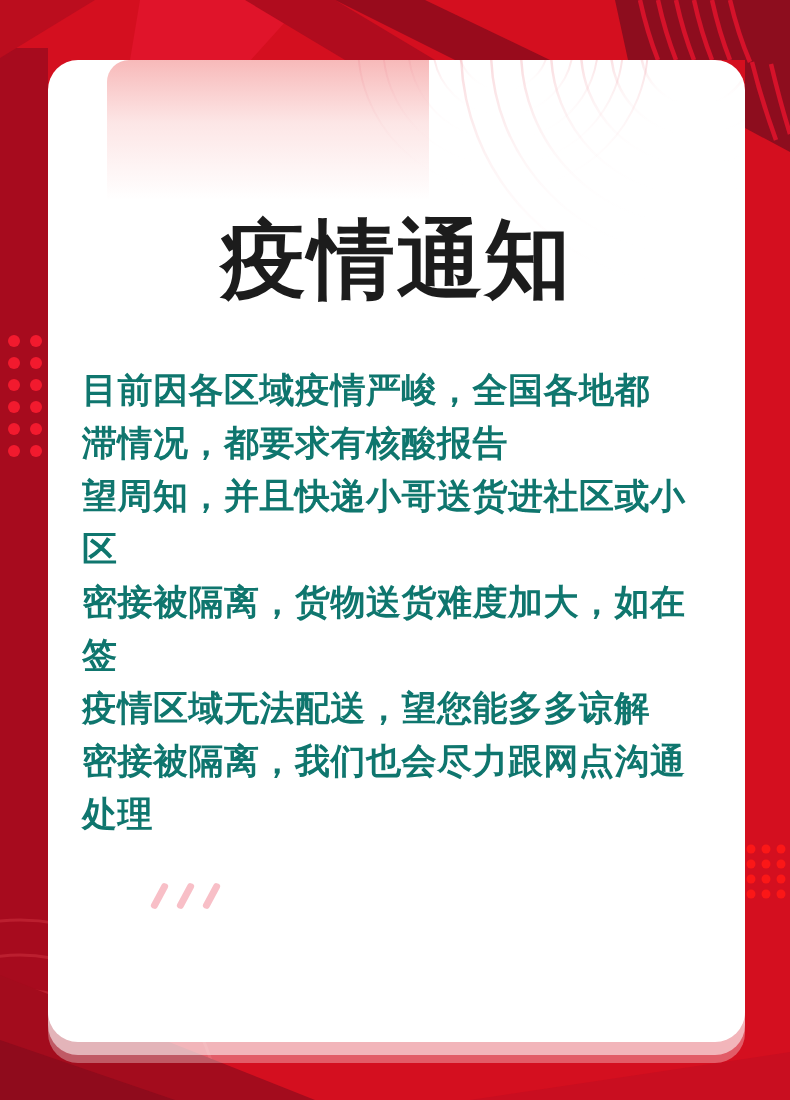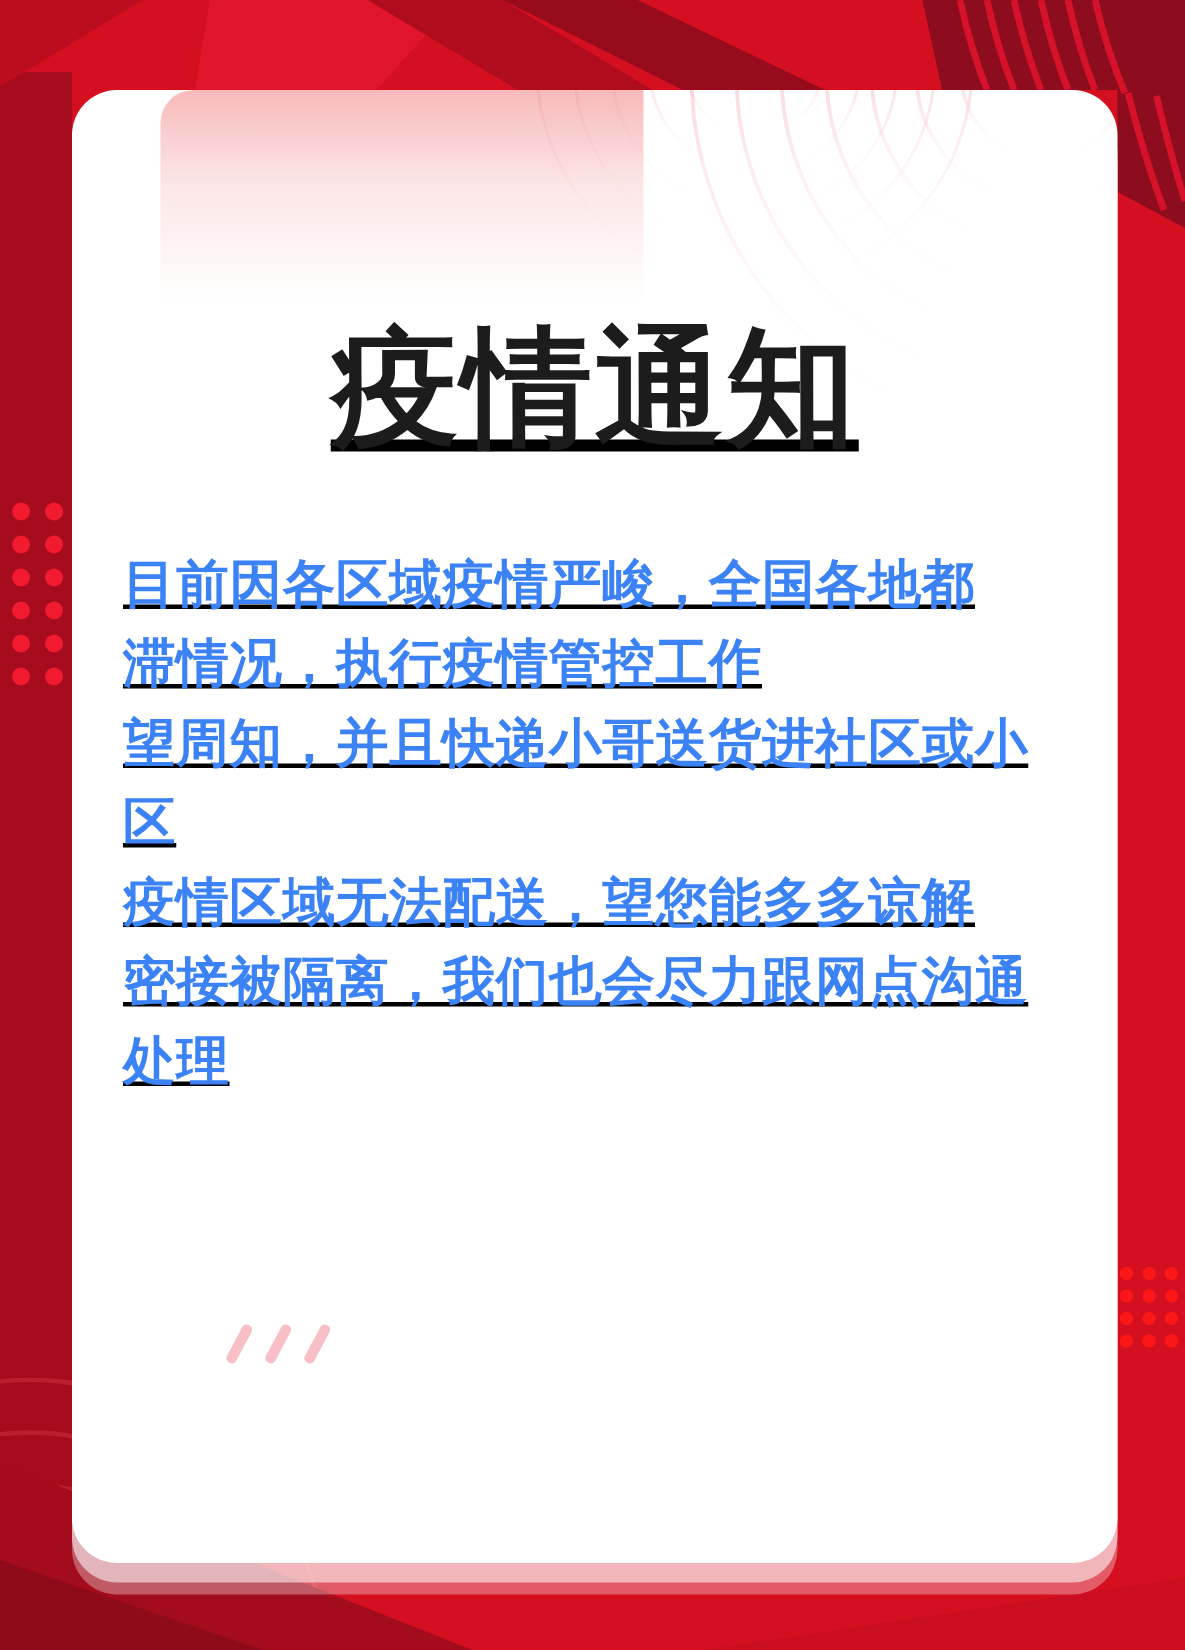--- a/index.html
+++ b/index.html
@@ -10,37 +10,37 @@
   }
   .poster{position:relative;width:790px;height:1100px;}
   .bg-svg{position:absolute;left:0;top:0;z-index:0;}
   .card-shadow{
     position:absolute;left:48px;width:697px;height:982px;border-radius:30px;z-index:1;
   }
   .card-shadow.s1{top:73px;background:rgba(255,255,255,0.55);}
   .card-shadow.s2{top:81px;background:rgba(255,255,255,0.32);}
   .card{
     position:absolute;left:48px;top:60px;width:697px;height:982px;
-    background:#ffffff;border-radius:30px;z-index:2;overflow:hidden;text-decoration:underline;
+    background:#ffffff;border-radius:30px;z-index:2;overflow:hidden;
   }
   .card-top-gradient{
     position:absolute;left:59px;top:0;width:322px;height:140px;
     border-top-left-radius:22px;
     background:linear-gradient(180deg,rgba(246,173,173,0.85) 0%,rgba(250,205,205,0.5) 45%,rgba(255,255,255,0) 100%);
     pointer-events:none;
   }
   .ripples{position:absolute;left:0;top:0;pointer-events:none;}
   .notice-title{
     position:relative;margin:143px 0 0 0;height:112px;line-height:112px;
     text-align:center;font-size:86px;font-weight:900;letter-spacing:2px;
     color:#1c1c1c;z-index:3;
   }
   .notice-body{
     position:relative;margin:48px 30px 0 34px;z-index:3;
-    font-size:35px;font-weight:900;line-height:53px;color:#3b82f6;
+    font-size:35px;font-weight:900;line-height:53px;color:#0f766e;
     letter-spacing:0.5px;
   }
   .slashes{position:absolute;left:108px;top:822px;width:100px;height:34px;z-index:2;}
   .slash{
     position:absolute;top:0;width:7px;height:28px;border-radius:3px;
     background:rgba(246,170,180,0.75);transform:rotate(28deg);
   }
   .slash:nth-child(1){left:0;}
   .slash:nth-child(2){left:26px;}
   .slash:nth-child(3){left:52px;}
@@ -143,22 +143,23 @@
         <circle cx="648" cy="-10" r="175"></circle>
         <circle cx="648" cy="-10" r="205"></circle>
         <circle cx="648" cy="-10" r="235"></circle>
       </g>
     </svg>
 
     <h1 class="notice-title">疫情通知</h1>
 
     <div class="notice-body">
         <div>目前因各区域疫情严峻，全国各地都</div>
-        <div>滞情况，执行疫情管控工作</div>
+        <div>滞情况，都要求有核酸报告</div>
         <div>望周知，并且快递小哥送货进社区或小区</div>
+        <div>密接被隔离，货物送货难度加大，如在签</div>
         <div>疫情区域无法配送，望您能多多谅解</div>
         <div>密接被隔离，我们也会尽力跟网点沟通处理</div>
       </div>
 
     <div class="slashes">
       <span class="slash"></span>
       <span class="slash"></span>
       <span class="slash"></span>
     </div>
 

